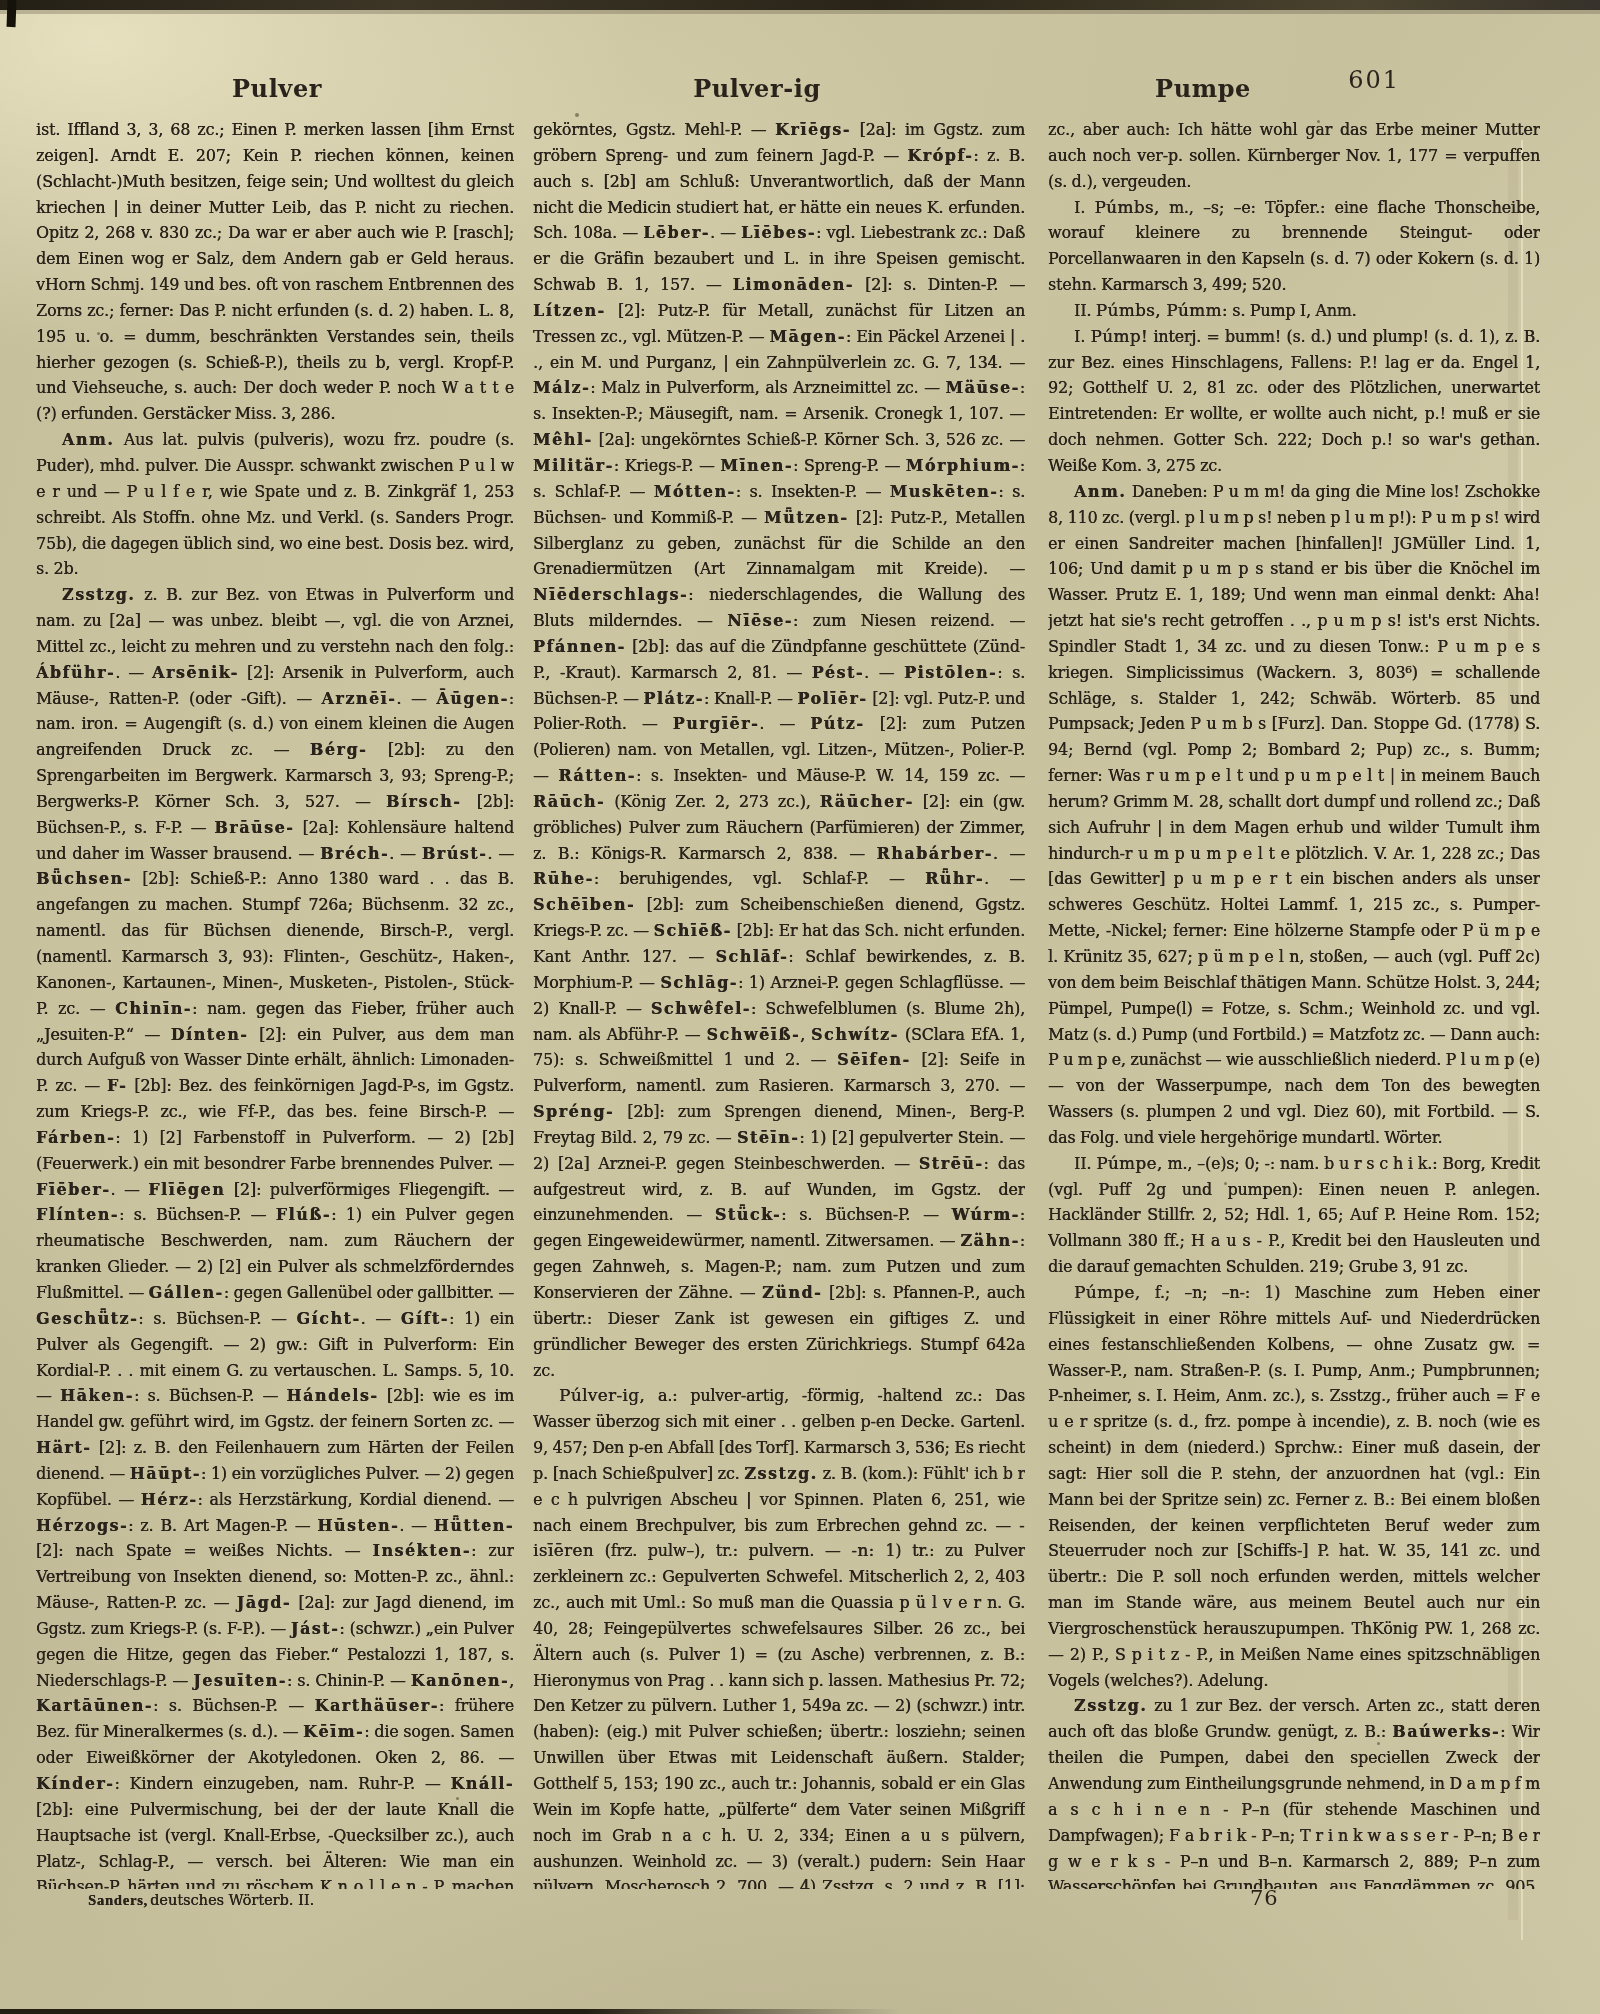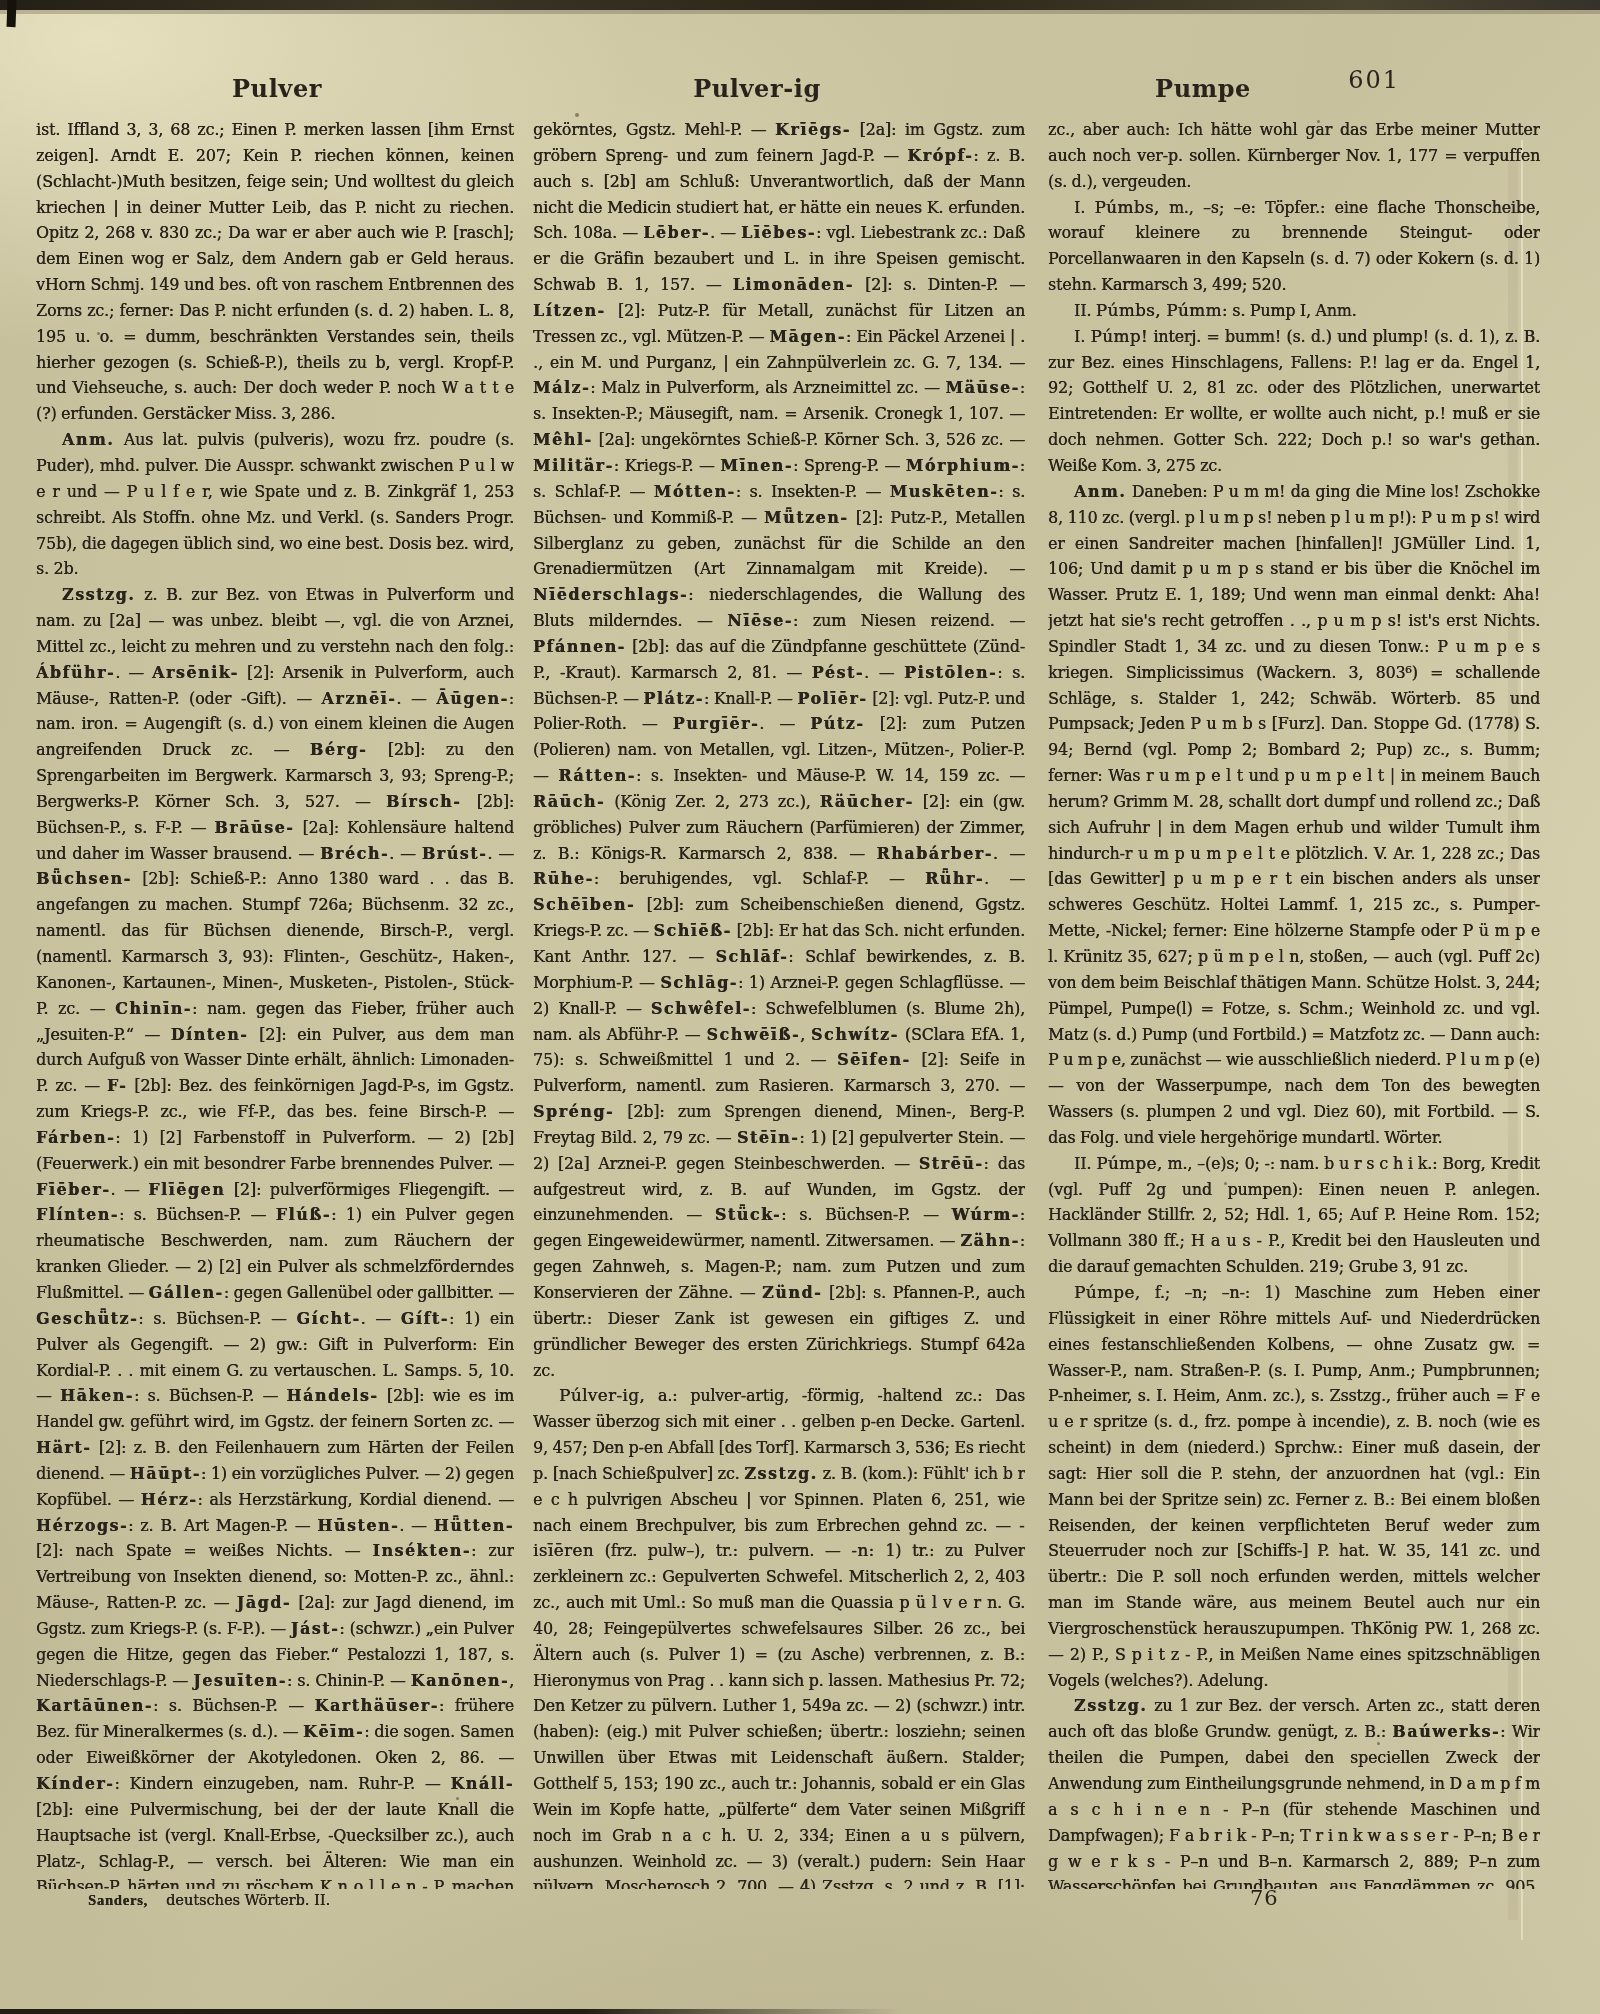--- a/index.html
+++ b/index.html
@@ -23,21 +23,21 @@
     letter-spacing:-.1px;word-spacing:-.4px;
     text-shadow:.35px 0 0 currentColor;
     hyphens:auto;
   }
   .col p{margin:0;}
   .col p.ind{text-indent:26px;}
   .hw{font-weight:bold;letter-spacing:1.6px;}
   .lead{font-weight:normal;letter-spacing:.4px;font-size:16.8px;}
   .imprint{position:absolute;left:88px;top:1892px;font-size:14.5px;text-shadow:.3px 0 0 currentColor;white-space:nowrap;}
   .imprint b{letter-spacing:.8px;font-family:Liberation Serif, serif;}
-  .imprint span{margin-left:18px;}
+  .imprint span{margin-left:2px;}
   .sheetnum{position:absolute;left:1250px;top:1886px;font-size:21px;letter-spacing:1px;}
   
   .edge-top{position:absolute;left:0;top:0;width:1600px;height:10px;
     background:linear-gradient(90deg,#241f15,#3d3627 25%,#2a2418 55%,#4a432f 85%,#36312a);}
   .edge-top2{position:absolute;left:0;top:10px;width:1600px;height:4px;background:rgba(90,80,58,.30);}
   .corner-notch{position:absolute;left:7px;top:0;width:9px;height:27px;background:#15110b;transform:rotate(2deg);}
   .edge-bottom{position:absolute;left:0;top:2009px;width:900px;height:5px;
     background:linear-gradient(90deg,#231e13 65%, rgba(35,30,19,0));}
   .crease-shadow{position:absolute;left:1508px;top:160px;width:10px;height:1760px;background:rgba(100,90,60,.08);}
   .crease-light{position:absolute;left:1521px;top:140px;width:2px;height:1800px;background:rgba(246,241,216,.5);}

